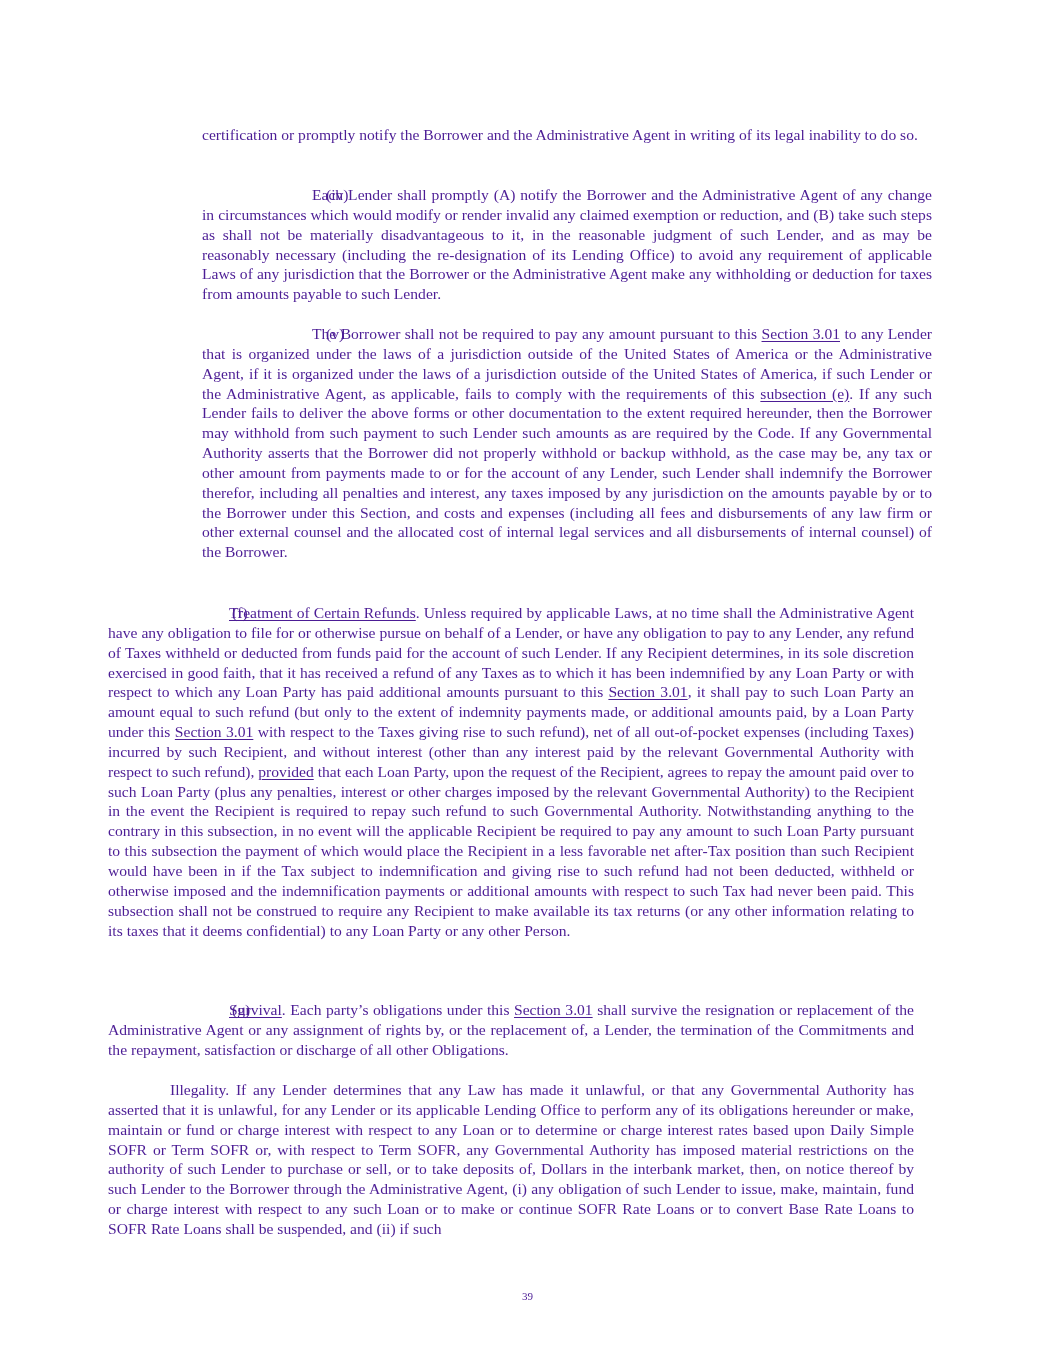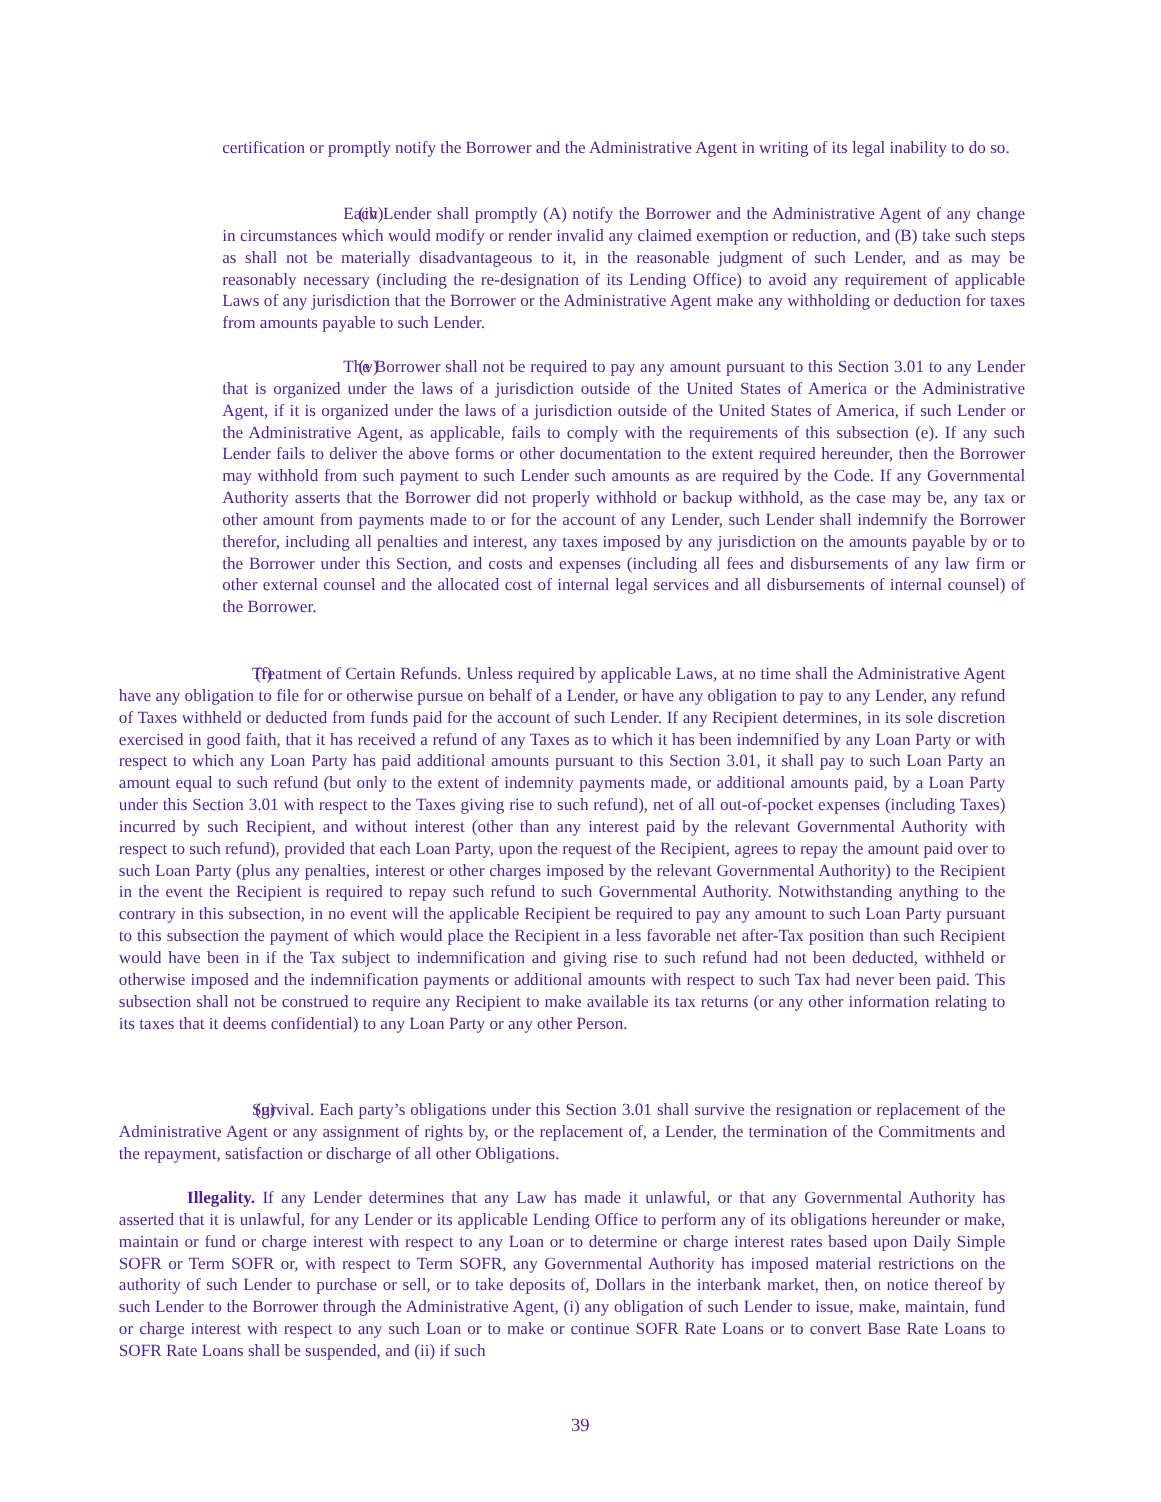--- a/index.html
+++ b/index.html
@@ -6,30 +6,30 @@
   body { width: 1055px; height: 1365px; position: relative; overflow: hidden; }
   .page {
     position: absolute; left: 0; top: 0; width: 1055px; height: 1365px;
     background: #ffffff; color: #4c1d95;
     font-family: "Liberation Serif", "DejaVu Serif", serif;
     font-size: 15.6px; line-height: 19.85px;
   }
   .para { position: absolute; text-align: justify; text-align-last: left; margin: 0; }
   .indented { left: 202px; width: 730px; }
   .full { left: 108px; width: 806px; }
-  .u { text-underline-offset: 2px; }
-  .b { font-weight: bold; }
+  .u { text-decoration: underline; text-underline-offset: 2px; }
+  .b { font-weight: normal; }
   .tab-iv { display: inline-block; width: 48px; }
   .tab-v { display: inline-block; width: 48px; }
   .tab-f { display: inline-block; width: 59px; }
   .first-indent-sub { text-indent: 62px; }
   .first-indent-main { text-indent: 62px; }
   .page-number {
     position: absolute; left: 0; width: 1055px; top: 1289px;
-    text-align: center; font-size: 17px; line-height: 14px;
+    text-align: center; font-size: 11px; line-height: 14px;
   }
 </style>
 </head>
 <body>
 
 <div class="page">
 
   <p class="para indented" style="top:125px;"><span>certification or promptly notify the Borrower and the Administrative Agent in writing of its legal inability to do so.</span></p>
 
   <p class="para indented first-indent-sub" style="top:185px;"><span class="tab-iv">(iv)</span><span>Each Lender shall promptly (A) notify the Borrower and the Administrative Agent of any change in circumstances which would modify or render invalid any claimed exemption or reduction, and (B) take such steps as shall not be materially disadvantageous to it, in the reasonable judgment of such Lender, and as may be reasonably necessary (including the re-designation of its Lending Office) to avoid any requirement of applicable Laws of any jurisdiction that the Borrower or the Administrative Agent make any withholding or deduction for taxes from amounts payable to such Lender.</span></p>

